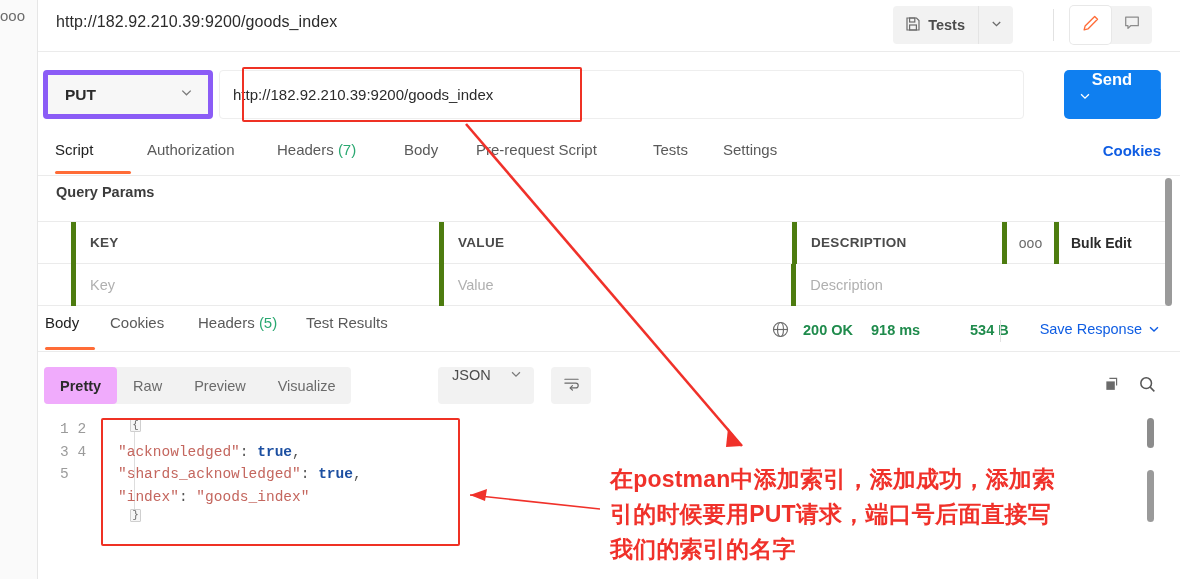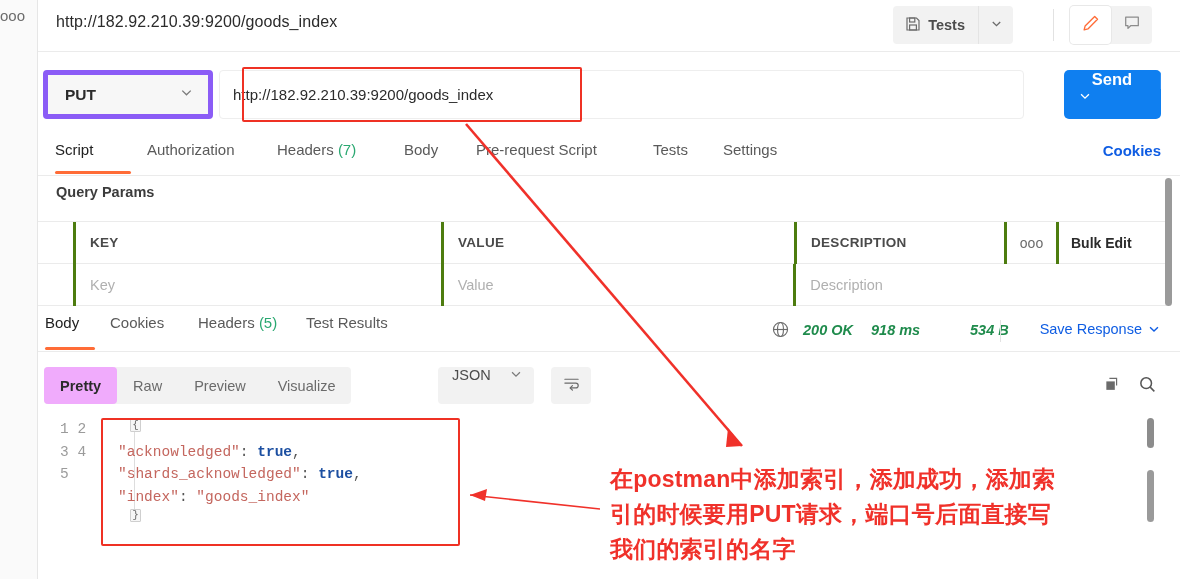--- a/index.html
+++ b/index.html
@@ -111,21 +111,21 @@
 
   
   .qp-label {
     position:absolute; left: 56px; top: 184px; font-size:14.5px; font-weight:700; color:#3c3c3c;
   }
   .qtable {
     position:absolute; left: 38px; top: 221px; width: 1128px;
     border-top: 1px solid #ebebeb;
   }
   .qrow { display:flex; height: 42px; border-bottom:1px solid #ebebeb; align-items:center; }
-  .qcell { height: 42px; display:flex; align-items:center; border-right:3px solid #4d7c0f; padding-left: 14px; }
+  .qcell { height: 42px; display:flex; align-items:center; border-right:5px solid #4d7c0f; padding-left: 14px; }
   .c-check { width: 38px; padding-left:0; }
   .c-key  { width: 368px; }
   .c-val  { width: 353px; }
   .c-desc { width: 210px; }
   .c-dots { width: 52px; justify-content:center; padding-left:0; color:#6b6b6b; font-size:14px; letter-spacing:0; }
   .c-bulk { width: 107px; border-right:none; padding-left: 12px; }
   .hdr { font-size:13.5px; font-weight:700; color:#4a4a4a; letter-spacing:.3px; }
   .ph { font-size:14.5px; color:#b0b0b0; }
   .bulk { font-size:14px; font-weight:700; color:#2b2b2b; }
   .scroll-req {
@@ -134,21 +134,21 @@
   }
 
   
   .restabs {
     position:absolute; left: 38px; top: 308px; width: 1142px; height: 44px;
     border-bottom:1px solid #ebebeb; background:#fff;
   }
   .rtab { position:absolute; top: 6px; height: 38px; font-size:15px; color:#5a5a5a; white-space:nowrap; }
   .rtab.active { color:#212121; }
   .rtab.active .bar { position:absolute; left:0; right:0; bottom:2px; height:3px; background:#ff6c37; border-radius:2px; }
-  .meta { position:absolute; top: 14px; font-size:14.5px; white-space:nowrap;font-style:italic; }
+  .meta { position:absolute; top: 14px; font-size:14.5px; white-space:nowrap; }
   .meta.green { color:#1f8b4c; font-weight:700; }
   .meta-sep { position:absolute; top: 12px; width:1px; height:22px; background:#e2e2e2; }
   .save-resp { position:absolute; right: 38px; top: 13px; font-size:14.5px; font-weight:400; color:#0f5de3; }
   .save-resp-caret { position:absolute; right: 19px; top: 14px; color:#0f5de3; }
 
   
   .rtoolbar { position:absolute; left: 38px; top: 360px; width: 1142px; height: 52px; background:#fff; }
   .seg {
     position:absolute; left: 6px; top: 7px; height: 37px;
     background:#f2f2f2; border-radius:4px; display:flex; align-items:stretch;

